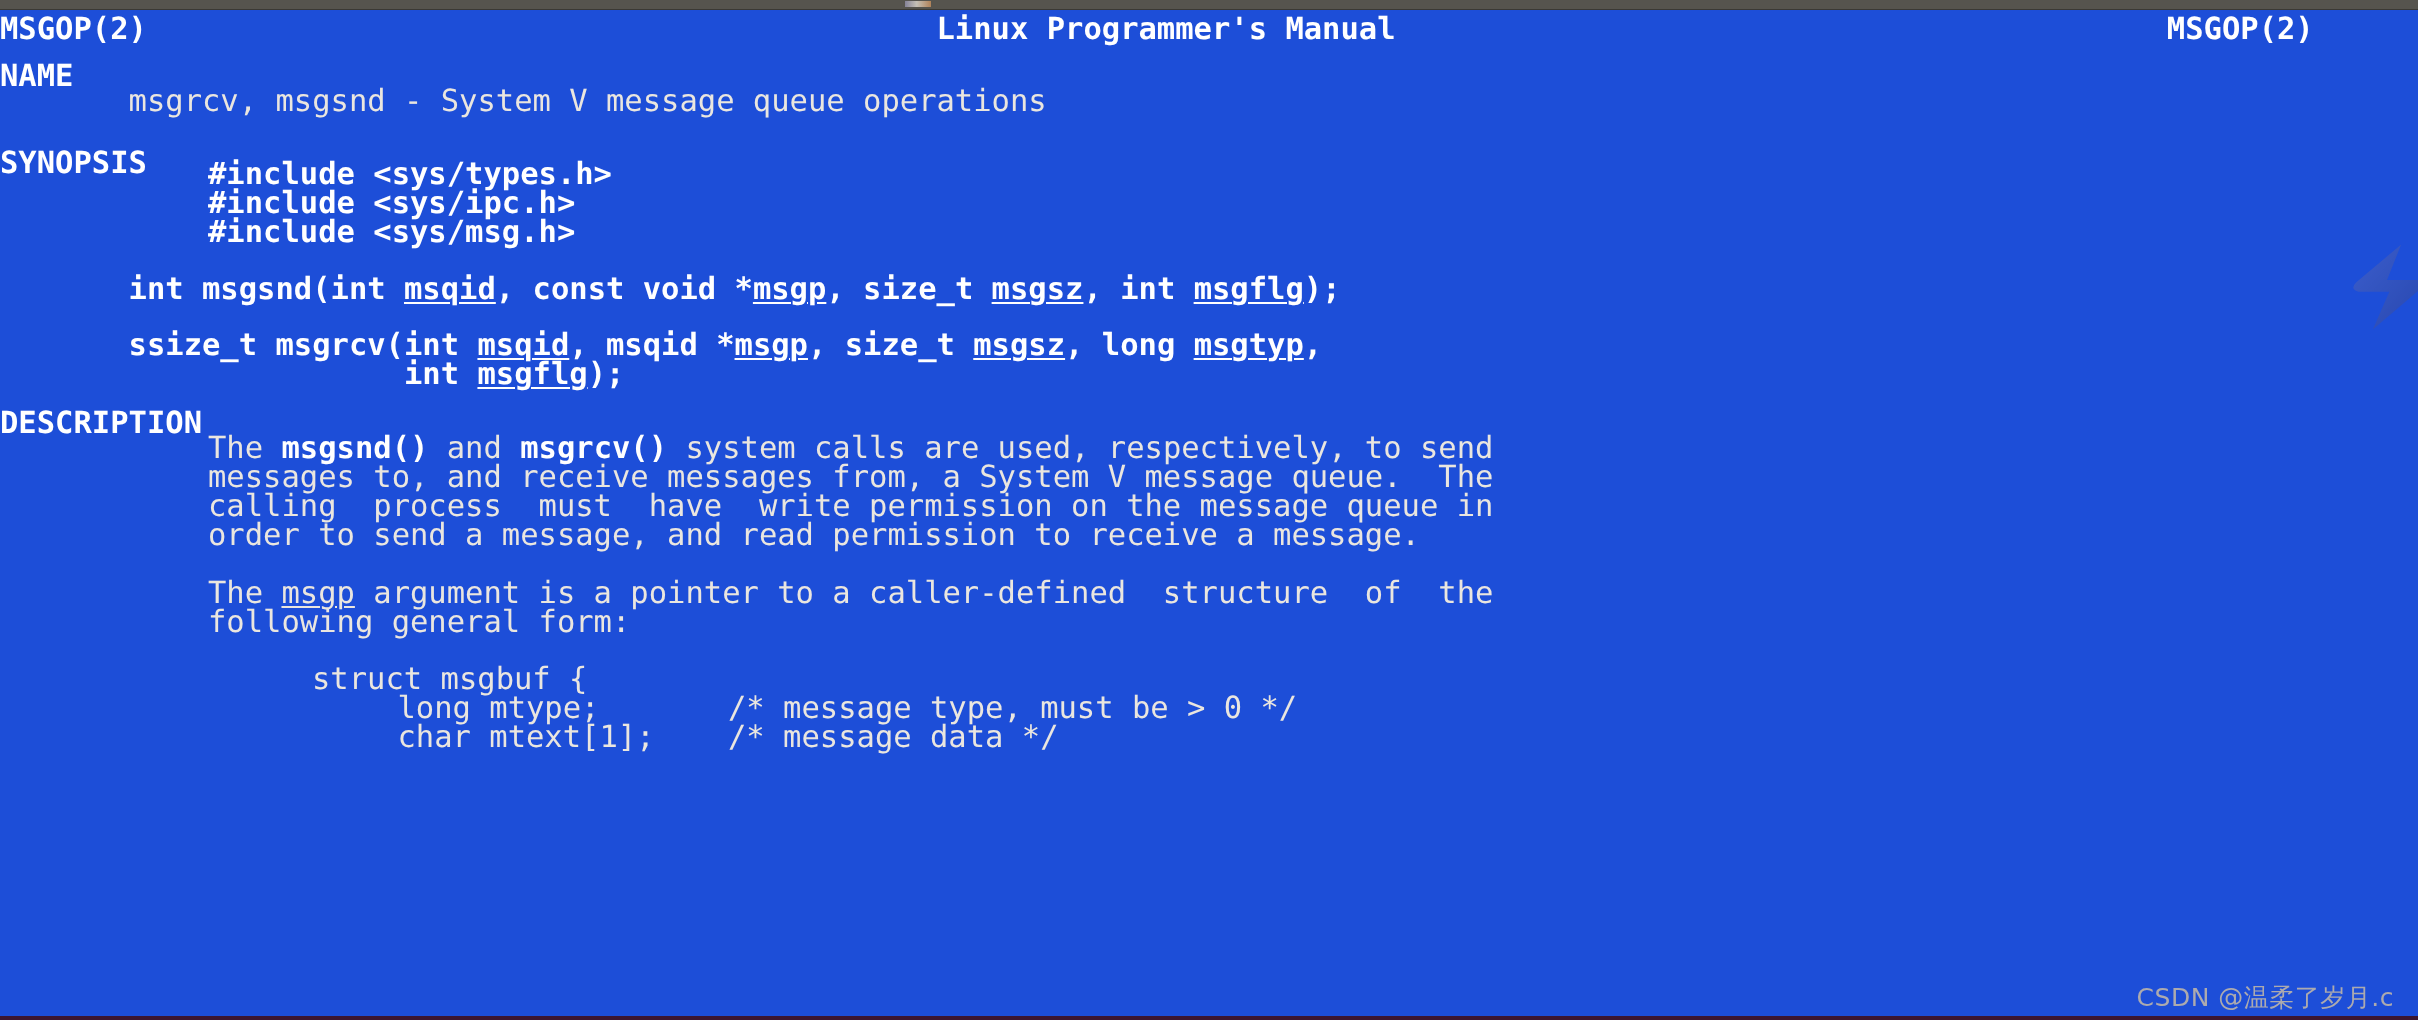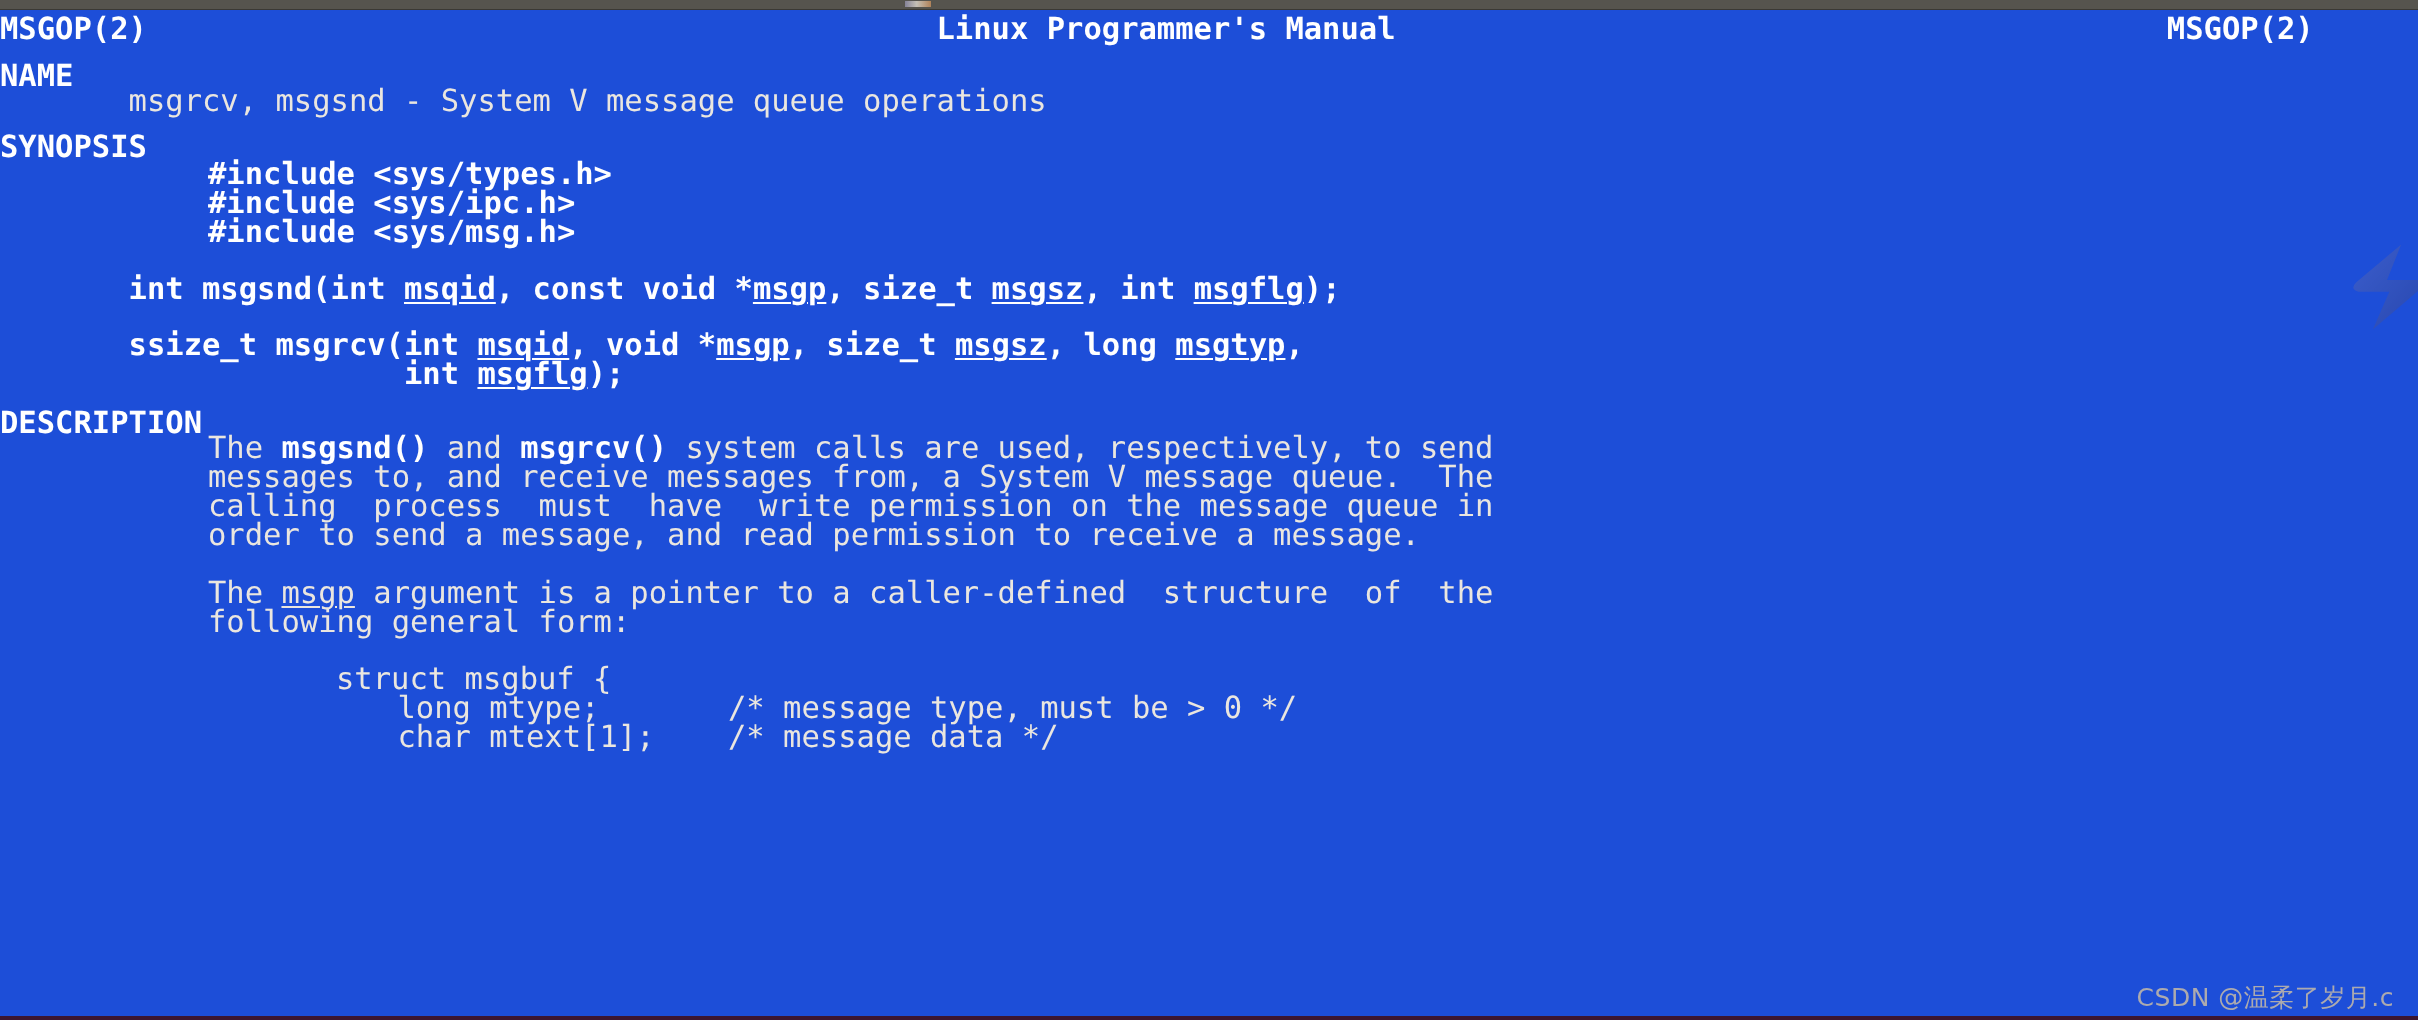--- a/index.html
+++ b/index.html
@@ -106,42 +106,42 @@
   <div id="screen">
 
     
     <div class="row" style="top:6px;"><span class="b">MSGOP(2)</span><span>                                           </span><span class="b">Linux Programmer's Manual</span><span>                                          </span><span class="b">MSGOP(2)</span></div>
 
     
     <div class="row" style="top:53px;"><span class="b">NAME</span></div>
     <div class="row" style="top:78px;">       msgrcv, msgsnd - System V message queue operations</div>
 
     
-    <div class="row" style="top:124px;text-align:right;"><span class="b">SYNOPSIS</span></div>
+    <div class="row" style="top:140px;text-align:right;"><span class="b">SYNOPSIS</span></div>
     <div class="row" style="top:151px;left:208px;"><span class="b">#include &lt;sys/types.h&gt;</span></div>
     <div class="row" style="top:180px;left:208px;"><span class="b">#include &lt;sys/ipc.h&gt;</span></div>
     <div class="row" style="top:209px;left:208px;"><span class="b">#include &lt;sys/msg.h&gt;</span></div>
 
     
     <div class="row" style="top:266px;"><span class="b">       int msgsnd(int </span><span class="b u">msqid</span><span class="b">, const void *</span><span class="b u">msgp</span><span class="b">, size_t </span><span class="b u">msgsz</span><span class="b">, int </span><span class="b u">msgflg</span><span class="b">);</span></div>
-    <div class="row" style="top:322px;"><span class="b">       ssize_t msgrcv(int </span><span class="b u">msqid</span><span class="b">, void *</span><span class="b u">msgp</span><span class="b">, size_t </span><span class="b u">msgsz</span><span class="b">, long </span><span class="b u">msgtyp</span><span class="b">,</span></div>
+    <div class="row" style="top:322px;"><span class="b">       ssize_t msgrcv(int </span><span class="b u">msqid</span><span class="b">, msqid *</span><span class="b u">msgp</span><span class="b">, size_t </span><span class="b u">msgsz</span><span class="b">, long </span><span class="b u">msgtyp</span><span class="b">,</span></div>
     <div class="row" style="top:351px;"><span class="b">                      int </span><span class="b u">msgflg</span><span class="b">);</span></div>
 
     
     <div class="row" style="top:400px;"><span class="b">DESCRIPTION</span></div>
 
     <div class="row" style="top:425px;left:208px;"><span>The </span><span class="b">msgsnd()</span><span> and </span><span class="b">msgrcv()</span><span> system calls are used, respectively, to send</span></div>
     <div class="row" style="top:483px;left:208px;">calling  process  must  have  write permission on the message queue in</div>
     <div class="row" style="top:454px;left:208px;">messages to, and receive messages from, a System V message queue.  The</div>
     <div class="row" style="top:512px;left:208px;">order to send a message, and read permission to receive a message.</div>
 
     <div class="row" style="top:570px;left:208px;"><span>The </span><span class="u">msgp</span><span> argument is a pointer to a caller-defined  structure  of  the</span></div>
     <div class="row" style="top:599px;left:208px;">following general form:</div>
 
-    <div class="row" style="top:656px;left:336px;text-align:center;">struct msgbuf {</div>
+    <div class="row" style="top:656px;left:312px;text-align:center;">struct msgbuf {</div>
     <div class="row" style="top:685px;left:324px;">    long mtype;       /* message type, must be &gt; 0 */</div>
     <div class="row" style="top:714px;left:324px;">    char mtext[1];    /* message data */</div>
 
   </div>
 
   <svg id="bolt-logo" viewBox="0 0 100 100" aria-hidden="true">
     <defs>
       <linearGradient id="boltgrad" x1="0" y1="0" x2="1" y2="1">
         <stop offset="0%" stop-color="#6f76b8"></stop>
         <stop offset="100%" stop-color="#3c3f6d"></stop>

